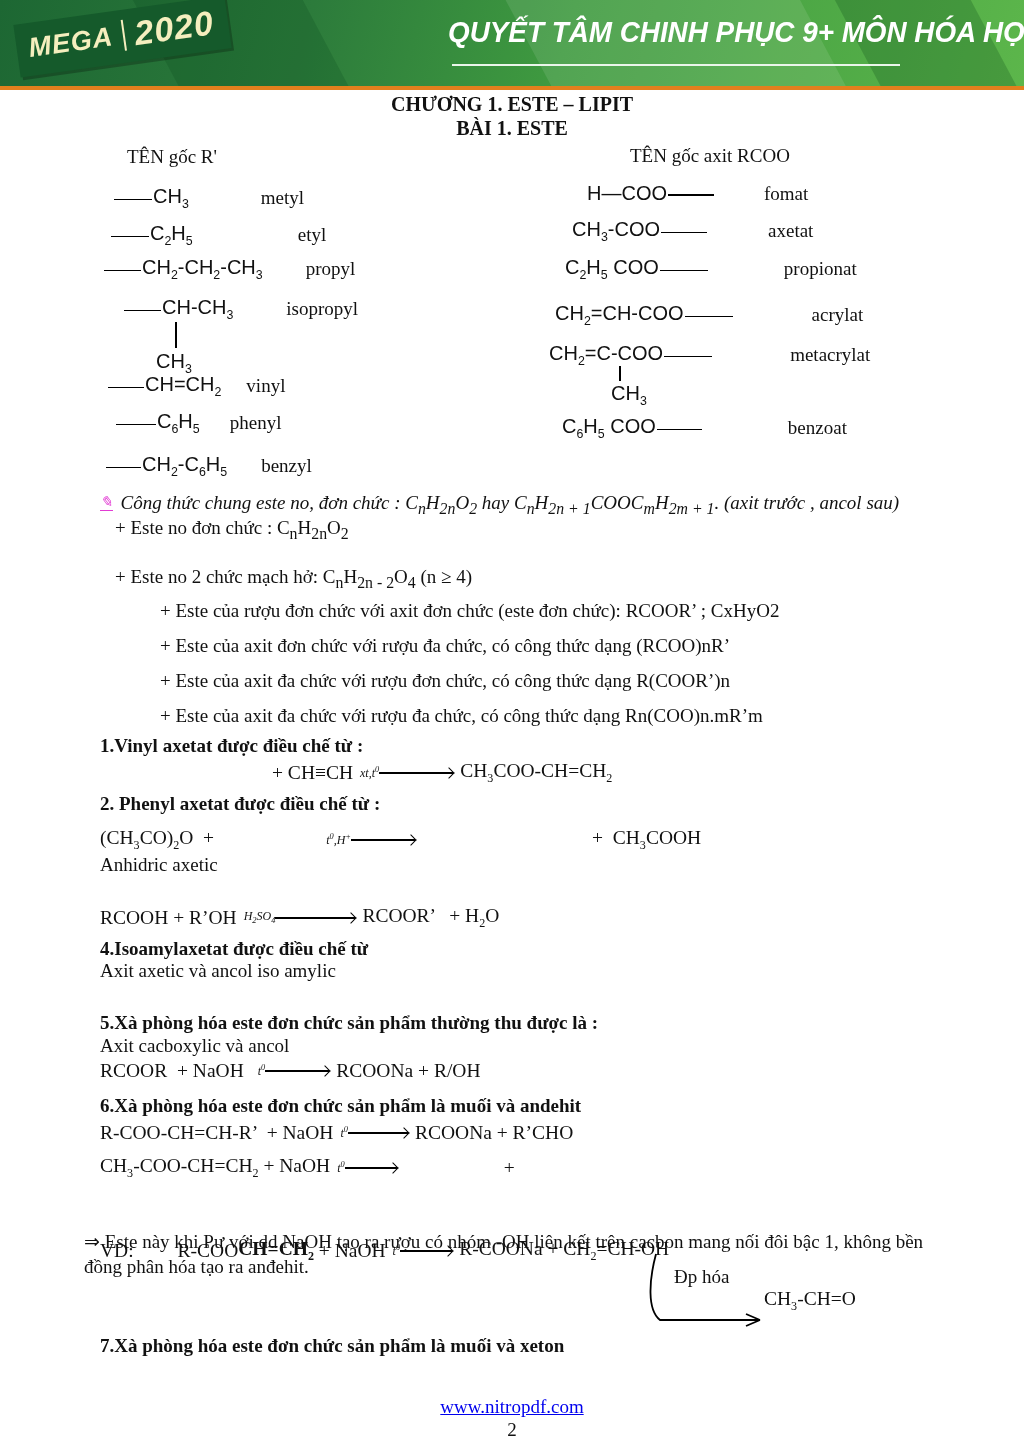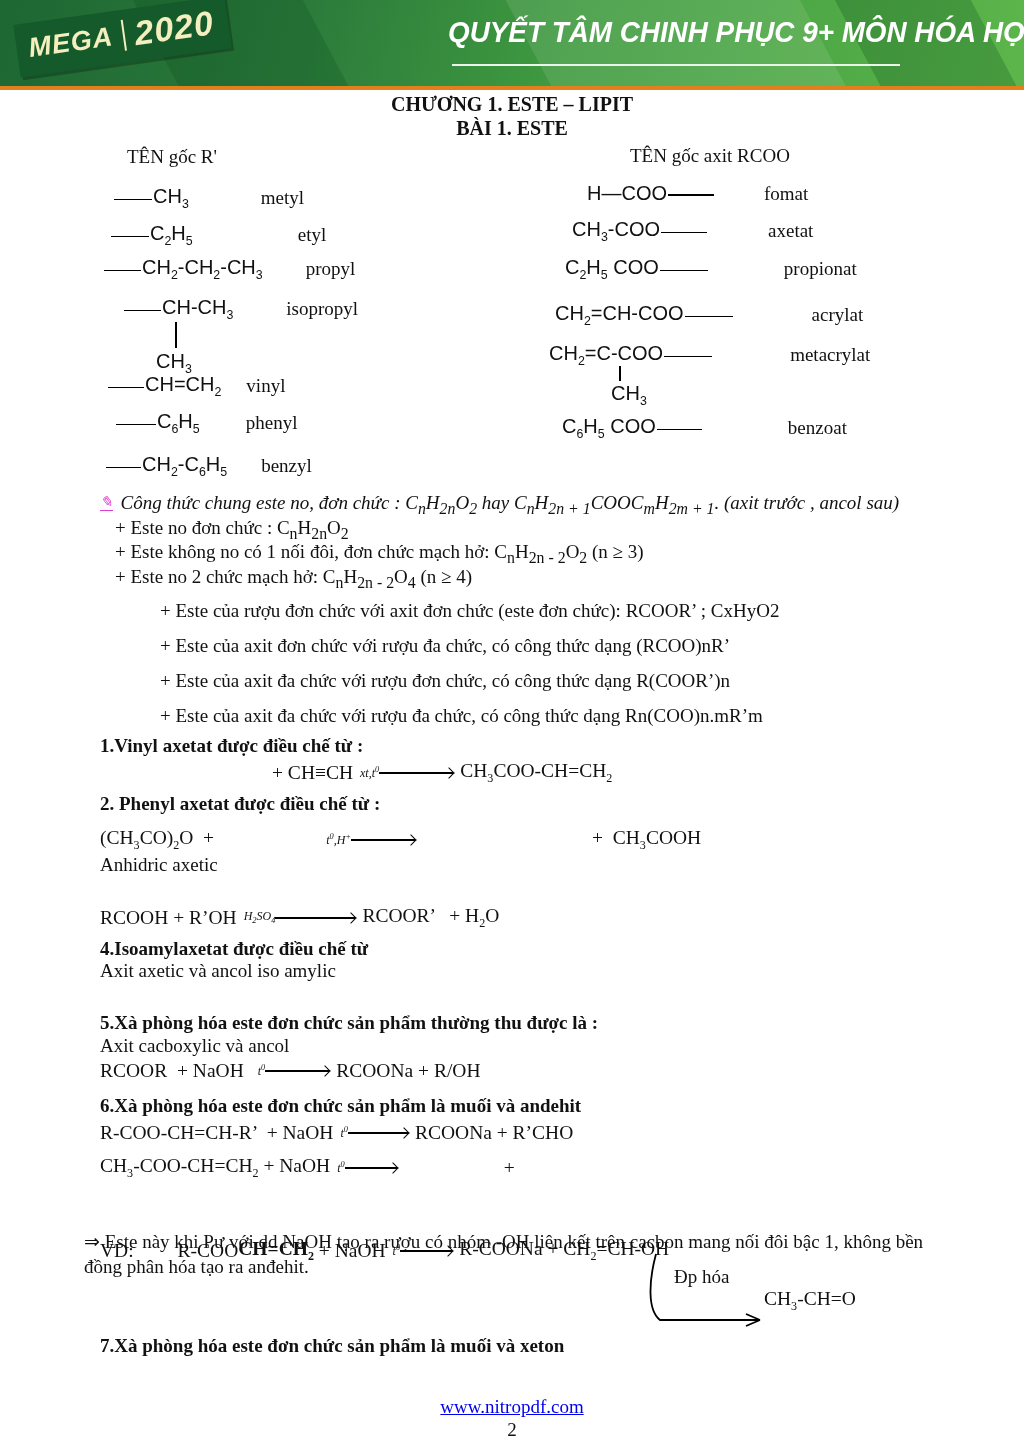--- a/index.html
+++ b/index.html
@@ -103,21 +103,21 @@
     <span class="f branch" style="left:33px;top:54px;">CH<sub>3</sub></span>
   </div>
   <div class="lrow" style="left:107px;top:373px;">
     <span class="bond" style="width:36px;"></span>
     <span class="f">CH=CH<sub>2</sub></span>
     <span class="rname" style="margin-left:25px;">vinyl</span>
   </div>
   <div class="lrow" style="left:115px;top:410px;">
     <span class="bond" style="width:40px;"></span>
     <span class="f">C<sub>6</sub>H<sub>5</sub></span>
-    <span class="rname" style="margin-left:46px;">phenyl</span>
+    <span class="rname" style="margin-left:30px;">phenyl</span>
   </div>
   <div class="lrow" style="left:105px;top:453px;">
     <span class="bond" style="width:35px;"></span>
     <span class="f">CH<sub>2</sub>-C<sub>6</sub>H<sub>5</sub></span>
     <span class="rname" style="margin-left:34px;">benzyl</span>
   </div>
 
   <div class="lrow" style="left:587px;top:182px;">
     <span class="f">H—COO</span>
     <span class="bond" style="width:46px;"></span>
@@ -148,21 +148,20 @@
   <div class="lrow" style="left:562px;top:415px;">
     <span class="f">C<sub>6</sub>H<sub>5</sub> COO</span>
     <span class="bond" style="width:45px;"></span>
     <span class="rname" style="margin-left:85px;">benzoat</span>
   </div>
 
   <div class="bl" style="left:100px;top:492px;font-style:italic;">
     <span class="pencil">✎</span><span>Công thức chung este no, đơn chức : C<sub>n</sub>H<sub>2n</sub>O<sub>2</sub> hay C<sub>n</sub>H<sub>2n + 1</sub>COOC<sub>m</sub>H<sub>2m + 1</sub>. (axit trước , ancol sau)</span>
   </div>
   <div class="bl" style="left:115px;top:517px;">+ Este no đơn chức : C<sub>n</sub>H<sub>2n</sub>O<sub>2</sub></div>
-  <div class="bl" style="left:115px;top:541px;">+ Este không no có 1 nối đôi, đơn chức mạch hở: C<sub>n</sub>H<sub>2n - 2</sub>O<sub>2</sub> (n ≥ 3)</div>
   <div class="bl" style="left:115px;top:566px;">+ Este no 2 chức mạch hở: C<sub>n</sub>H<sub>2n - 2</sub>O<sub>4</sub> (n ≥ 4)</div>
   <div class="bl" style="left:160px;top:600px;">+ Este của rượu đơn chức với axit đơn chức (este đơn chức): RCOOR’ ; CxHyO2</div>
   <div class="bl" style="left:160px;top:635px;">+ Este của axit đơn chức với rượu đa chức, có công thức dạng (RCOO)nR’</div>
   <div class="bl" style="left:160px;top:670px;">+ Este của axit đa chức với rượu đơn chức, có công thức dạng R(COOR’)n</div>
   <div class="bl" style="left:160px;top:705px;">+ Este của axit đa chức với rượu đa chức, có công thức dạng Rn(COO)n.mR’m</div>
 
   <div class="bl h" style="left:100px;top:735px;">1.Vinyl axetat được điều chế từ :</div>
   <div class="rxrow" style="left:272px;top:760px;">
     <span class="rx">+ CH≡CH</span>
     <span class="rxn">

